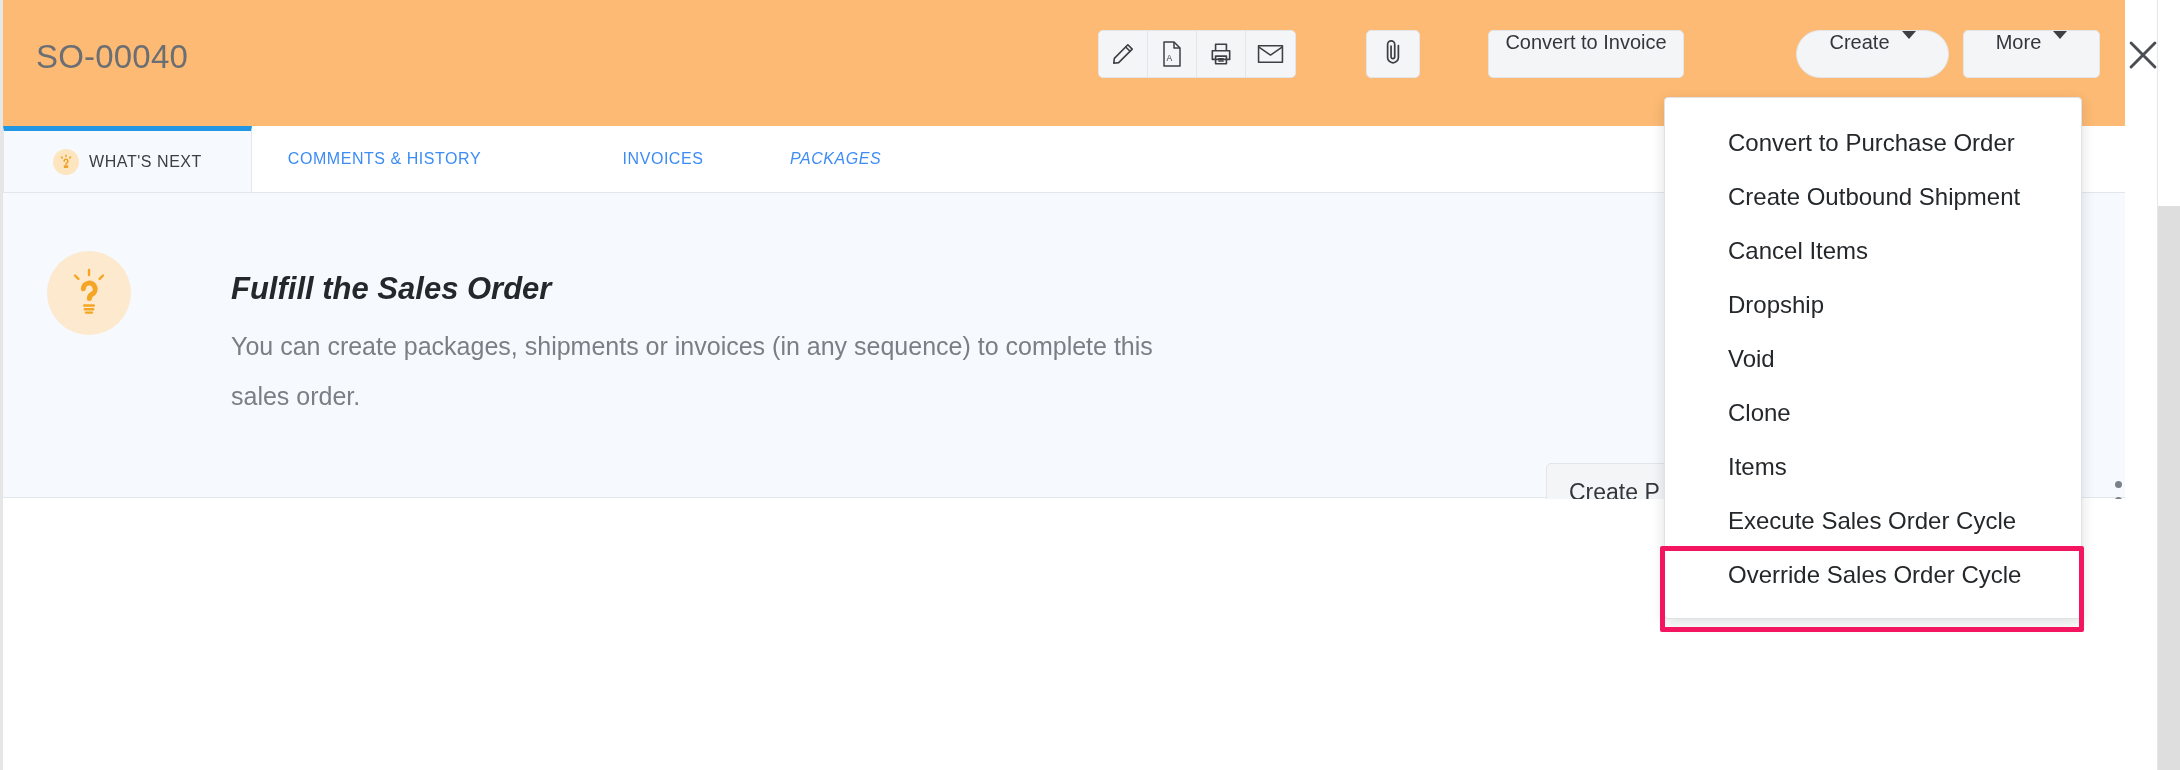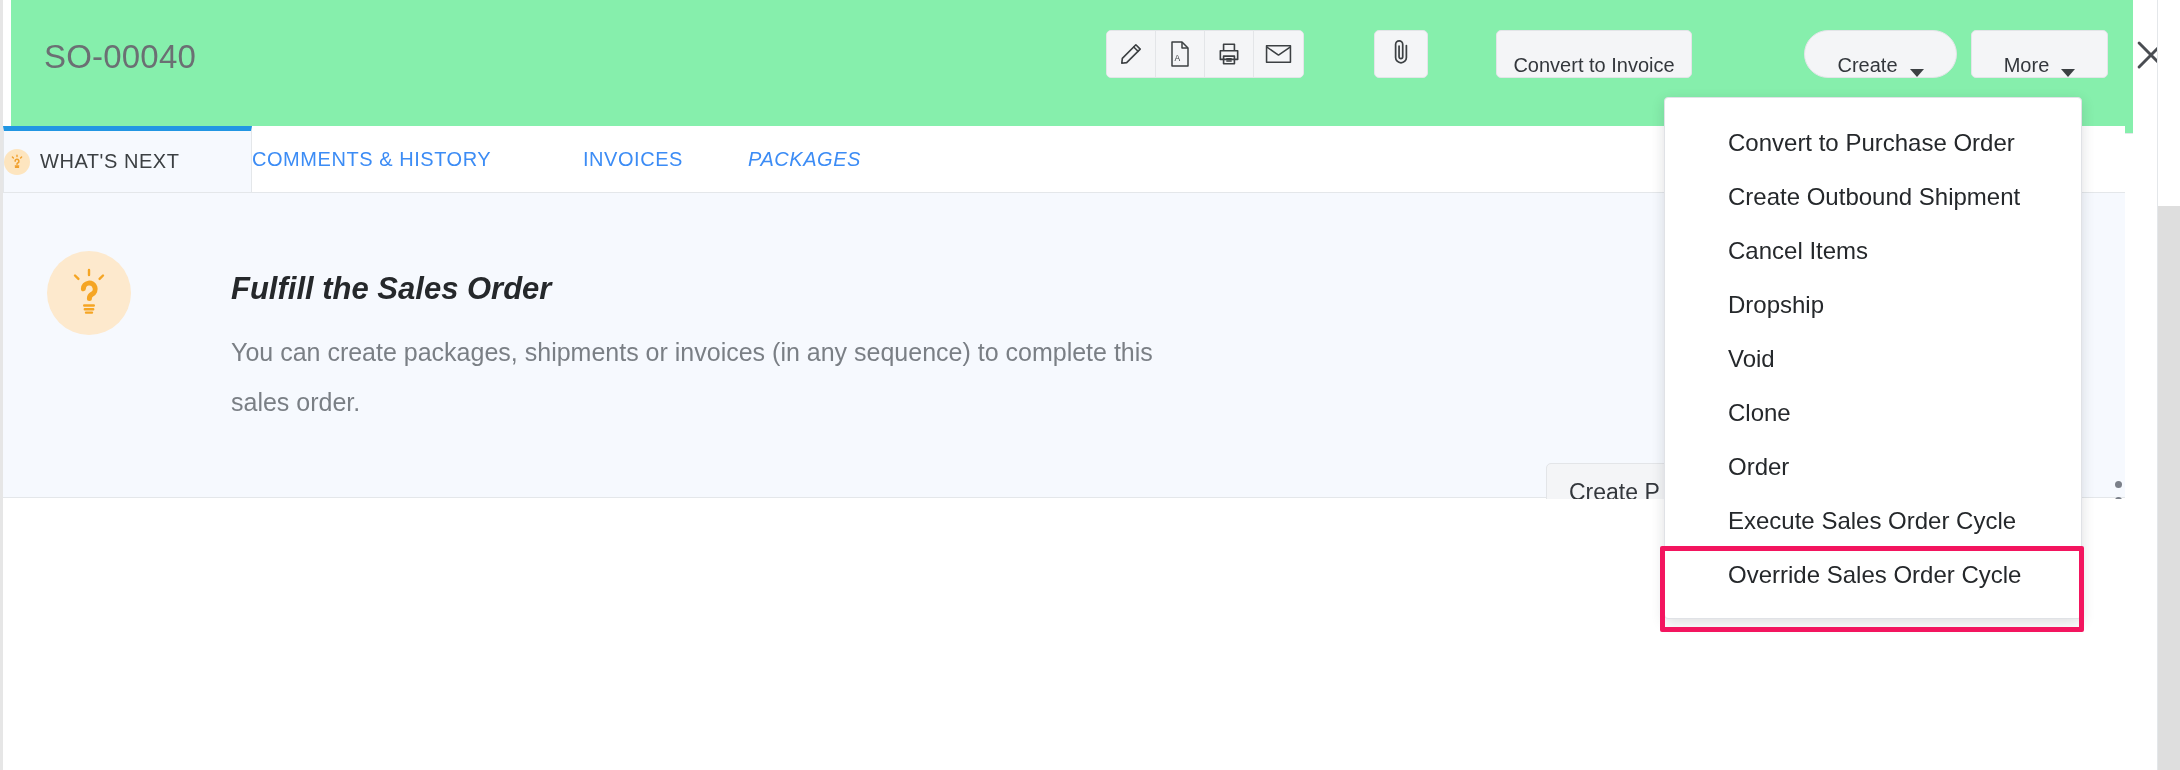--- a/index.html
+++ b/index.html
@@ -16,22 +16,22 @@
   }
 
   
   .left-rail {
     position: absolute; left: 0; top: 0; width: 3px; height: 770px;
     background: #e6e6e6;
   }
 
   
   .header {
-    position: absolute; left: 11px; top: 0; width: 2122px; height: 134px;
-    background: #86efac;
+    position: absolute; left: 3px; top: 0; width: 2122px; height: 134px;
+    background: #fdba74;
     border-bottom: 1px solid #e4e7ea;
   }
   .doc-title {
     position: absolute; left: 33px; top: 38px;
     font-size: 33px; color: #6b6f73; letter-spacing: .2px;
     white-space: nowrap;
   }
 
   
   .icon-group {
@@ -53,21 +53,21 @@
   .attach-btn {
     position: absolute; top: 30px; left: 1363px;
     width: 54px; height: 48px;
     display: flex; align-items: center; justify-content: center;
     background: #f4f5f7; border: 1px solid #e3e5e8; border-radius: 5px;
     cursor: pointer;
   }
 
   .txt-btn {
     position: absolute; top: 30px; height: 48px;
-    display: flex; align-items: flex-end; justify-content: center;
+    display: flex; align-items: flex-start; justify-content: center;
     background: #f4f5f7; border: 1px solid #e3e5e8; border-radius: 5px;
     font-size: 20px; color: #33373c; cursor: pointer;
     padding: 0 20px; white-space: nowrap;
   }
   #btn-convert-invoice { left: 1485px; width: 196px; }
   #btn-create { left: 1793px; width: 153px; border-radius: 24px; }
   #btn-more  { left: 1960px; width: 137px; }
   .caret {
     display: inline-block; margin-left: 12px;
     width: 0; height: 0;
@@ -82,22 +82,22 @@
   }
 
   
   .tabbar {
     position: absolute; left: 3px; top: 126px; width: 2122px; height: 67px;
     background: #ffffff;
     border-bottom: 1px solid #e4e7ea;
   }
   .tab {
     position: absolute; top: 0; height: 66px;
-    display: flex; align-items: center; 
-    font-size: 20px; letter-spacing: .55px; cursor: pointer;
+    display: flex; align-items: center; justify-content: center;
+    font-size: 16px; letter-spacing: .55px; cursor: pointer;
     color: #3c8cf5; font-weight: 500; white-space: nowrap;
   }
   .tab.active {
     background: #f6f9fe;
     color: #3c4043;
     border-top: 5px solid #2196e3;
     border-left: 1px solid #e4e7ea;
     border-right: 1px solid #e4e7ea;
   }
   #tab-whats-next { left: 0; width: 249px; }
@@ -123,21 +123,21 @@
     width: 84px; height: 84px; border-radius: 50%;
     background: #fde9cd;
     display: flex; align-items: center; justify-content: center;
   }
   .wn-title {
     position: absolute; left: 228px; top: 78px;
     font-size: 31px; font-weight: bold; font-style: italic;
     color: #25282b; white-space: nowrap;
   }
   .wn-desc {
-    position: absolute; left: 228px; top: 134px; width: 940px;
+    position: absolute; left: 228px; top: 128px; width: 940px;
     font-size: 25px; line-height: 50px; color: #7a7f85;
   }
   .wn-cta {
     position: absolute; left: 1543px; top: 270px;
     height: 58px; min-width: 175px;
     background: #f4f5f7; border: 1px solid #e3e5e8; border-radius: 5px;
     display: flex; align-items: center; padding: 0 22px;
     font-size: 23px; color: #33373c; white-space: nowrap;
     overflow: hidden;
   }
@@ -340,21 +340,21 @@
     
   </div>
 
   <div class="menu">
     <div class="menu-item">Convert to Purchase Order</div>
     <div class="menu-item">Create Outbound Shipment</div>
     <div class="menu-item">Cancel Items</div>
     <div class="menu-item">Dropship</div>
     <div class="menu-item">Void</div>
     <div class="menu-item">Clone</div>
-    <div class="menu-item">Order</div>
+    <div class="menu-item">Items</div>
     <div class="menu-item">Execute Sales Order Cycle</div>
     <div class="menu-item">Override Sales Order Cycle</div>
   </div>
 
   <div class="hl-box"></div>
 
   <div class="scroll-sep"></div>
   <div class="scroll-track">
     <div class="shade"></div>
   </div>

